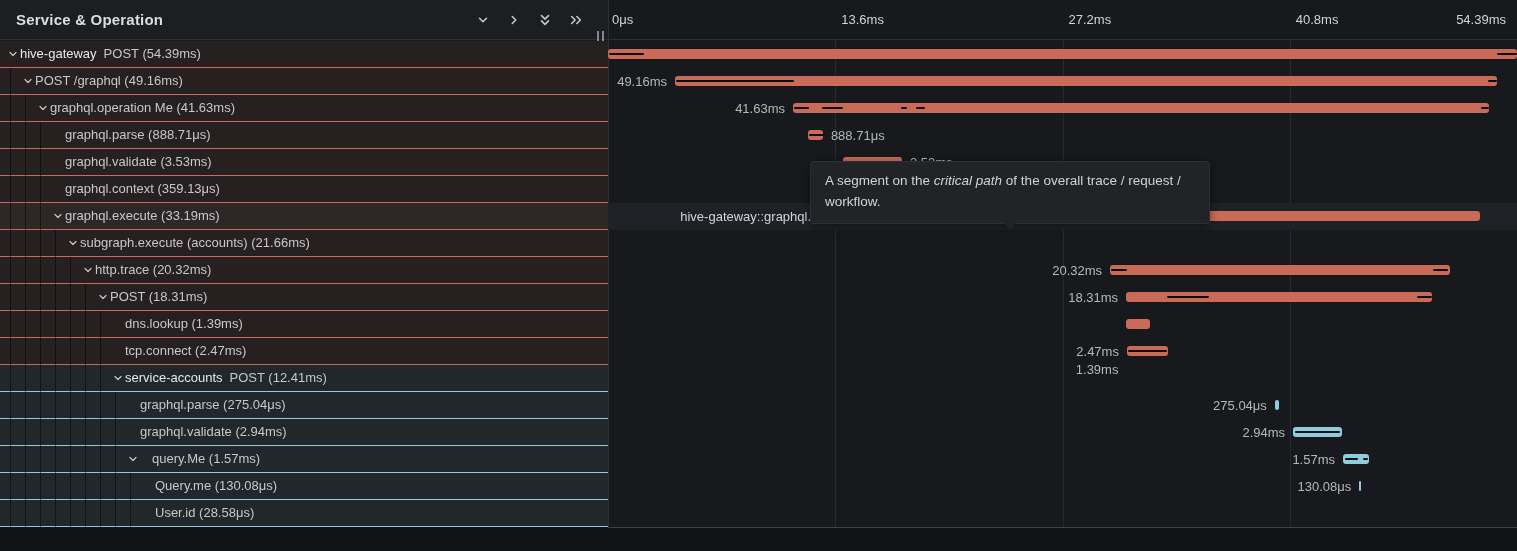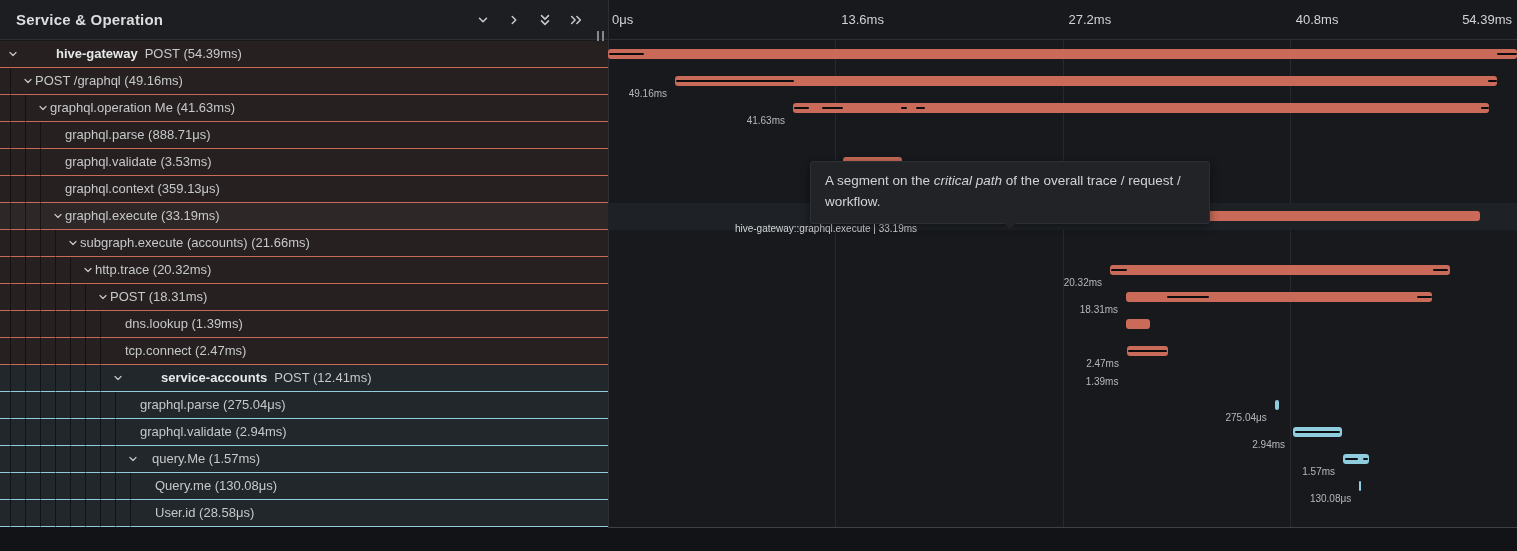--- a/index.html
+++ b/index.html
@@ -40,29 +40,29 @@
     position:absolute; left:0; width:608px; height:27px;
     font-size:13px; color:#c6c8ca; white-space:nowrap;
   }
   .tree-row.salmon { background:#262021; border-bottom:1px solid #c96b58; }
   .tree-row.blue   { background:#21272a; border-bottom:1px solid #8fccdd; }
   .tree-row.hovered { background:#2e2728; }
   .tree-row .guide { position:absolute; top:0; width:1px; height:27px; background:rgba(0,0,0,.45); }
   .tree-row .chev { position:absolute; top:7px; width:12px; height:12px; }
   .tree-row .chev svg { stroke:#c6c8cc; fill:none; stroke-width:1.6; stroke-linecap:round; stroke-linejoin:round; }
   .tree-row .lbl { position:absolute; top:5px; }
-  .tree-row .svc { font-weight:700; color:#e7e8e9; margin-right:7px;margin-left:36px; }
+  .tree-row .svc { font-weight:400; color:#e7e8e9; margin-right:7px; }
 
   
   #bars { position:absolute; left:608px; top:41px; width:909px; height:486px; }
   .bar-row { position:absolute; left:0; width:909px; height:27px; }
   .bar-row.hovered { background:#1e2126; }
   .bar { position:absolute; top:8px; height:10px; border-radius:3px; }
   .crit { position:absolute; top:4px; height:2px; background:#0c0d0e; border-radius:1px; }
-  .dur { position:absolute; top:20px; font-size:10px; color:#b5b8bb; white-space:nowrap; }
+  .dur { position:absolute; top:6px; font-size:13px; color:#b5b8bb; white-space:nowrap; }
 
   
   #footer { position:absolute; left:0; top:527px; width:1517px; height:24px; background:#121317; }
   #footer-line { position:absolute; left:608px; top:527px; width:909px; height:1px; background:#3e4146; }
 
   
   #tooltip {
     position:absolute; left:810px; top:161px; width:400px; z-index:20;
     background:#212327; border:1px solid #2c2f34; border-radius:3px;
     padding:9px 14px 10px 14px; font-size:13.5px; line-height:1.55; color:#d2d3d5;
@@ -108,21 +108,21 @@
           </svg>
       </span>
     </span>
   </div>
 
   <div id="right-header">
       <span class="tick-label" style="left: 4px;">0μs</span>
       <span class="tick-label" style="left: 233.25px;">13.6ms</span>
       <span class="tick-label" style="left: 460.5px;">27.2ms</span>
       <span class="tick-label" style="left: 687.75px;">40.8ms</span>
-      <span class="tick-label" style="right: 5px;">54.39ms</span>
+      <span class="tick-label" style="right: 11px;">54.39ms</span>
     </div>
 
   <div id="divider"></div>
   <div id="grip"><i></i><i></i></div>
 
   <div id="tree">
       <div class="tree-row salmon" style="top: 0px;">
         <span class="chev" style="left: 7px;"><svg width="12" height="12" viewBox="0 0 16 16">
             <polyline points="4,6 8,10 12,6"></polyline>
           </svg></span>
@@ -314,20 +314,26 @@
       <div class="bar-row" style="top: 54px; padding-left: 39px;">
         <div class="bar" style="left: 185.009px; width: 695.747px; background: rgb(201, 107, 88);">
           <div class="crit" style="left: 1px; width: 15.0414px;"></div>
           <div class="crit" style="left: 29.2471px; width: 20.7237px;"></div>
           <div class="crit" style="left: 107.964px; width: 6.01655px;"></div>
           <div class="crit" style="left: 123.005px; width: 9.02482px;"></div>
           <div class="crit" style="left: 688.059px; width: 7.68781px;"></div>
         </div>
         <span class="dur" style="right: 731.991px;">41.63ms</span>
       </div>
+      <div class="bar-row" style="top: 81px;">
+        <div class="bar" style="left: 200.05px; width: 14.8527px; background: rgb(201, 107, 88);">
+          <div class="crit" style="left: 1px; width: 14.8742px;"></div>
+        </div>
+        <span class="dur" style="left: 222.903px;">888.71μs</span>
+      </div>
       <div class="bar-row" style="top: 108px;">
         <div class="bar" style="left: 234.98px; width: 58.9956px; background: rgb(201, 107, 88);">
           <div class="crit" style="left: 1px; width: 58.9956px;"></div>
         </div>
         <span class="dur" style="left: 301.975px;">3.53ms</span>
       </div>
       <div class="bar-row" style="top: 135px;">
         <div class="bar" style="left: 298.989px; width: 6.00201px; background: rgb(201, 107, 88);">
           <div class="crit" style="left: 1px; width: 6.01655px;"></div>
         </div>

